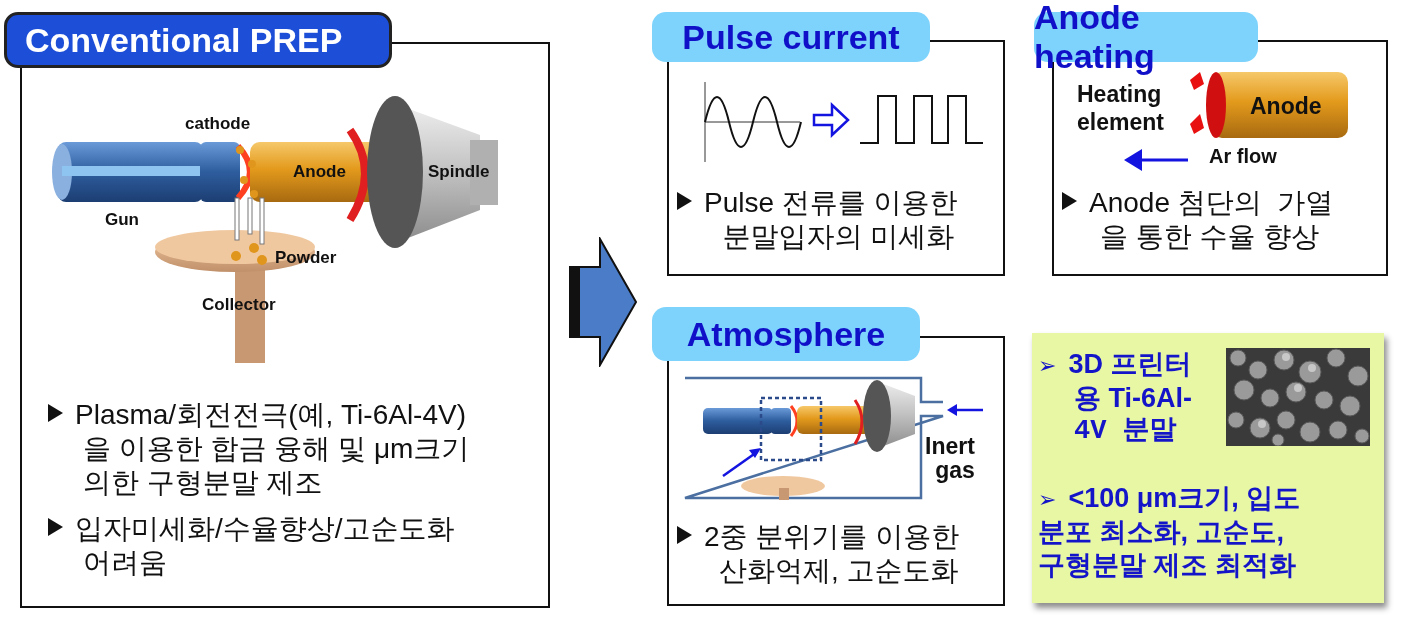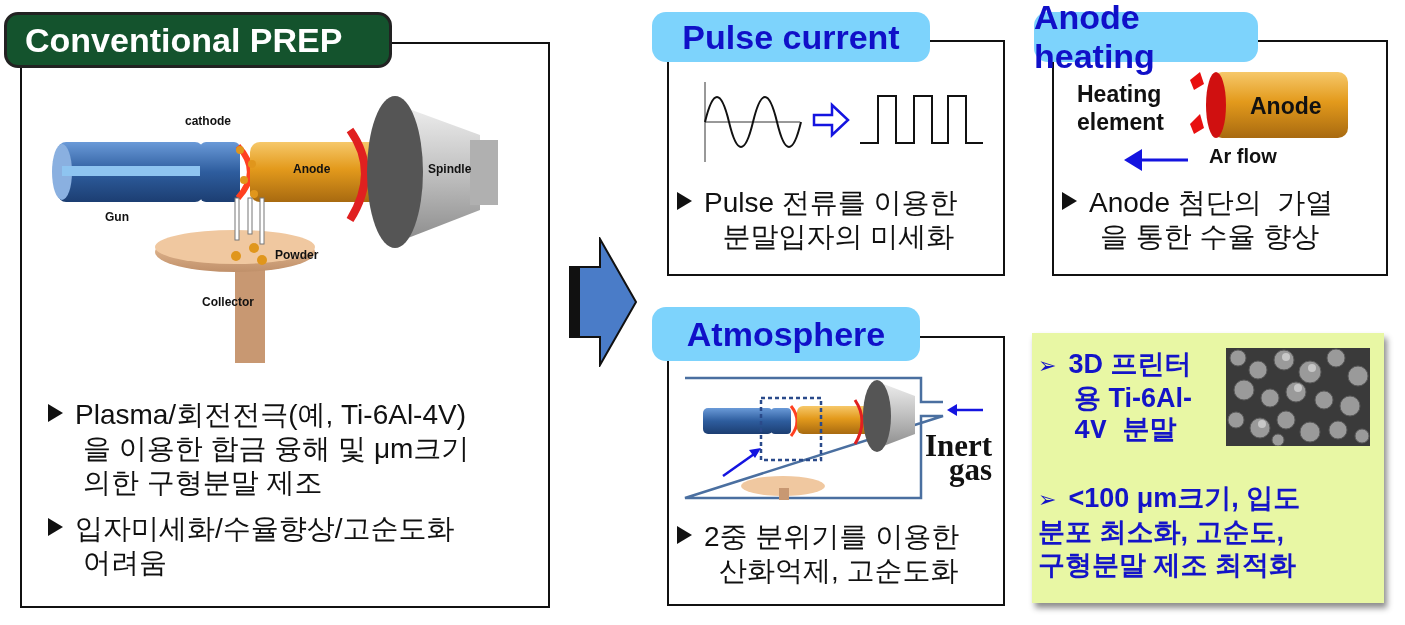--- a/index.html
+++ b/index.html
@@ -1,30 +1,30 @@
 <!DOCTYPE html>
 <html><head>
 <meta charset="utf-8">
 <style>
   html, body { margin:0; padding:0; background:#fff; }
   body { width:1405px; height:625px; position:relative; overflow:hidden;
          font-family:"Liberation Sans", "DejaVu Sans", sans-serif; color:#111; }
   .abs { position:absolute; }
   .box { position:absolute; border:2px solid #111; background:#fff; }
-  .tab-dark { position:absolute; background:#14532d; color:#fff; font-weight:bold;
+  .tab-dark { position:absolute; background:#1d4ed8; color:#fff; font-weight:bold;
               border-radius:14px; border:3px solid #222; box-sizing:border-box;
               display:flex; align-items:center; padding-left:18px; font-size:34px; }
   .tab-yellow { position:absolute; background:#7dd3fc; color:#1010c8; font-weight:bold;
                 border-radius:14px; box-sizing:border-box; display:flex; align-items:center;
                 justify-content:center; font-size:34px; }
   .bullet { position:absolute; font-size:28px; line-height:34px; color:#111; }
   .bullet .tri { display:inline-block; width:0; height:0; border-top:9px solid transparent;
                  border-bottom:9px solid transparent; border-left:15px solid #111; margin-right:12px;
                  vertical-align:2px; }
-  .lbl { position:absolute; font-weight:bold; font-size:12px; color:#111; }
+  .lbl { position:absolute; font-weight:bold; font-size:17px; color:#111; }
   .green-box { position:absolute; background:#e8f7a4; box-shadow:3px 5px 6px rgba(0,0,0,0.45); }
   .gtext { position:absolute; color:#1414c8; font-weight:bold; font-size:27px; line-height:33px; }
   .chev { color:#1414c8; font-size:22px; margin-right:12px; }
 </style>
 </head>
 <body>
 
 <div class="box" style="left:20px; top:42px; width:526px; height:562px;"></div>
 <div class="tab-dark" style="left:4px; top:12px; width:388px; height:56px;">
   <span>Conventional PREP</span>
@@ -166,21 +166,21 @@
   <rect x="88" y="32" width="20" height="26" rx="4" fill="url(#gunG)"></rect>
   <path d="M108 30 Q120 45 108 60" stroke="#ff4020" stroke-width="3" fill="none"></path>
   <rect x="114" y="30" width="80" height="28" rx="6" fill="url(#anG)"></rect>
   <path d="M172 24 Q186 45 172 68" stroke="#e02020" stroke-width="3" fill="none"></path>
   <path d="M190 4 L232 20 L232 58 L190 74 Z" fill="url(#spG)"></path>
   <ellipse cx="194" cy="40" rx="14" ry="36" fill="#555"></ellipse>
   <rect x="78" y="22" width="60" height="62" fill="none" stroke="#2a4a8a" stroke-width="2.5" stroke-dasharray="4,3"></rect>
   <path d="M40 100 L74 76" stroke="#1414e0" stroke-width="2.5"></path>
   <path d="M78 72 L66 74 L72 82 Z" fill="#1414e0"></path>
 </svg>
-<div class="lbl" style="left:925px; top:434px; font-size:31px; line-height:24px; text-align:right;font-family:Liberation Serif, serif;">
+<div class="lbl" style="left:925px; top:434px; font-size:23px; line-height:24px; text-align:right;">
   <div>Inert</div>
   <div style="padding-left:10px;">gas</div>
 </div>
 <div class="bullet" style="left:677px; top:520px;">
   <div><span class="tri"></span><span>2중 분위기를 이용한</span></div>
   <div style="padding-left:42px;">산화억제, 고순도화</div>
 </div>
 
 <div class="green-box" style="left:1032px; top:333px; width:352px; height:270px;"></div>
 <div class="gtext" style="left:1038px; top:348px;">

